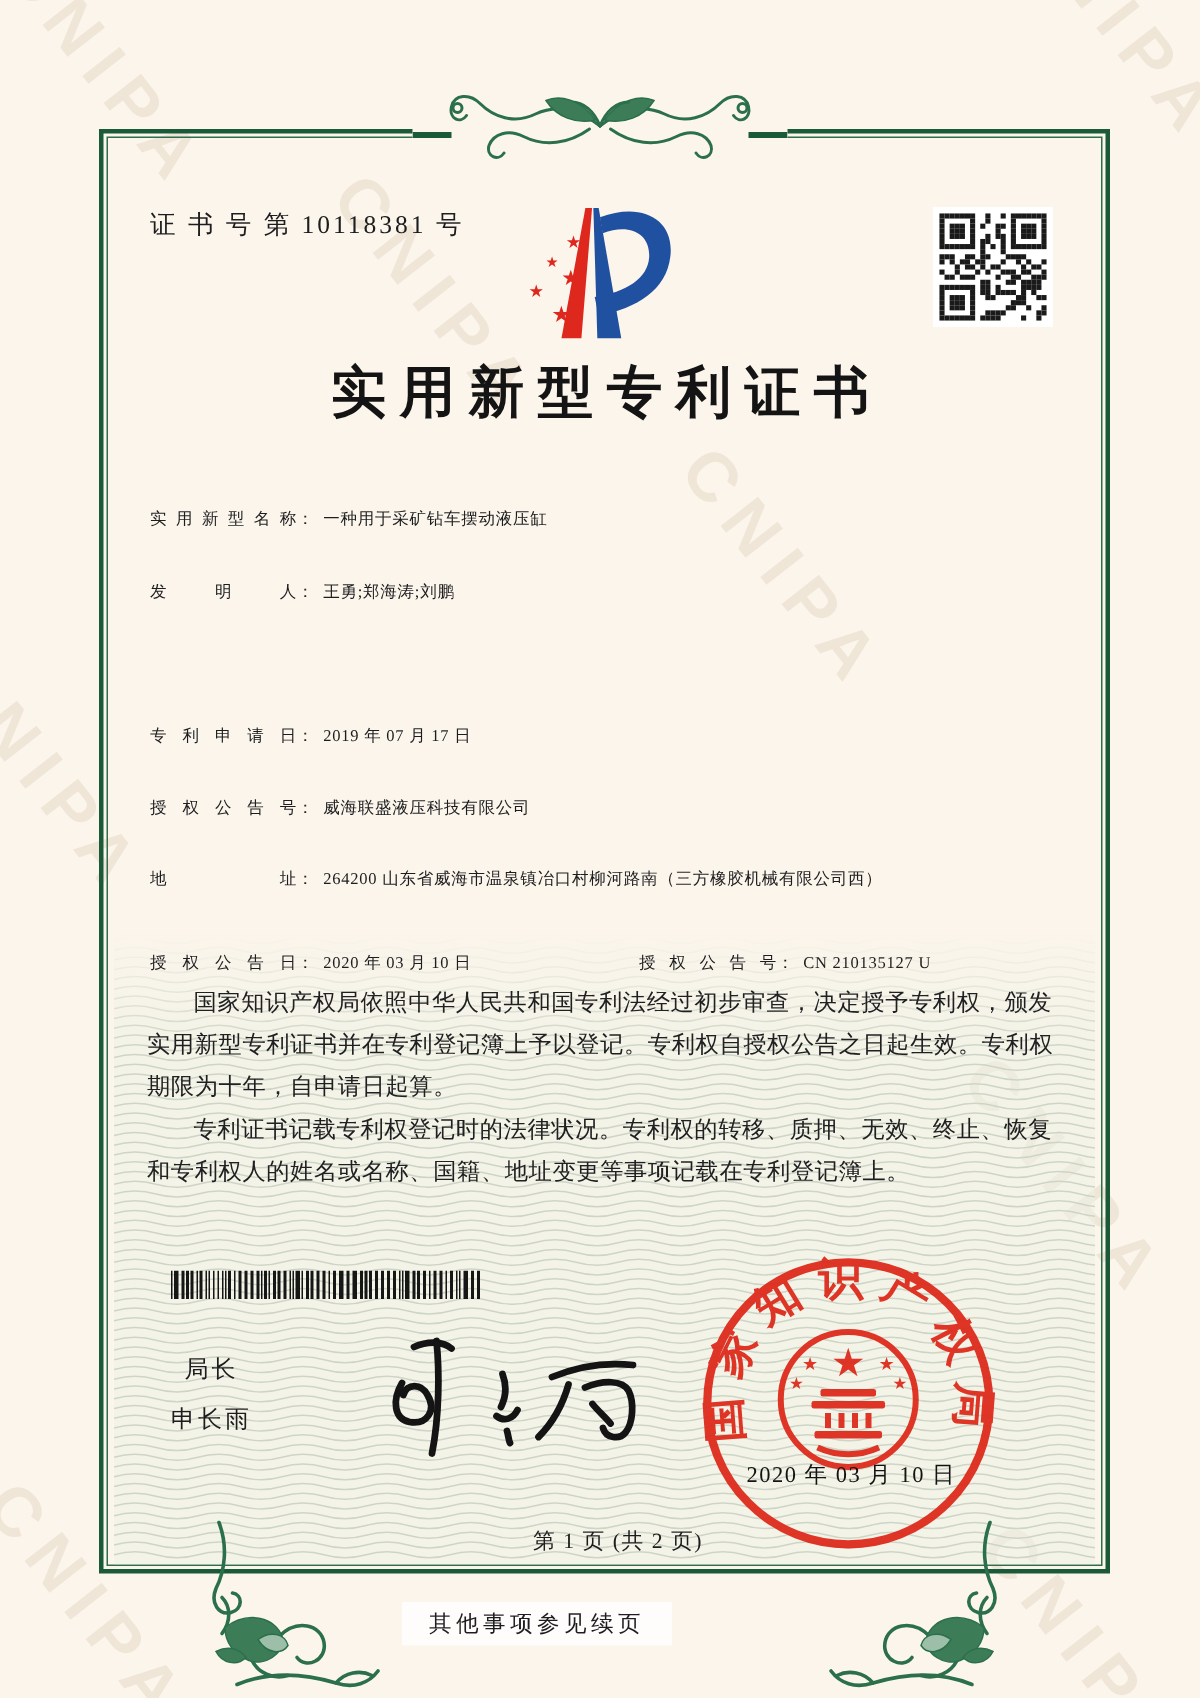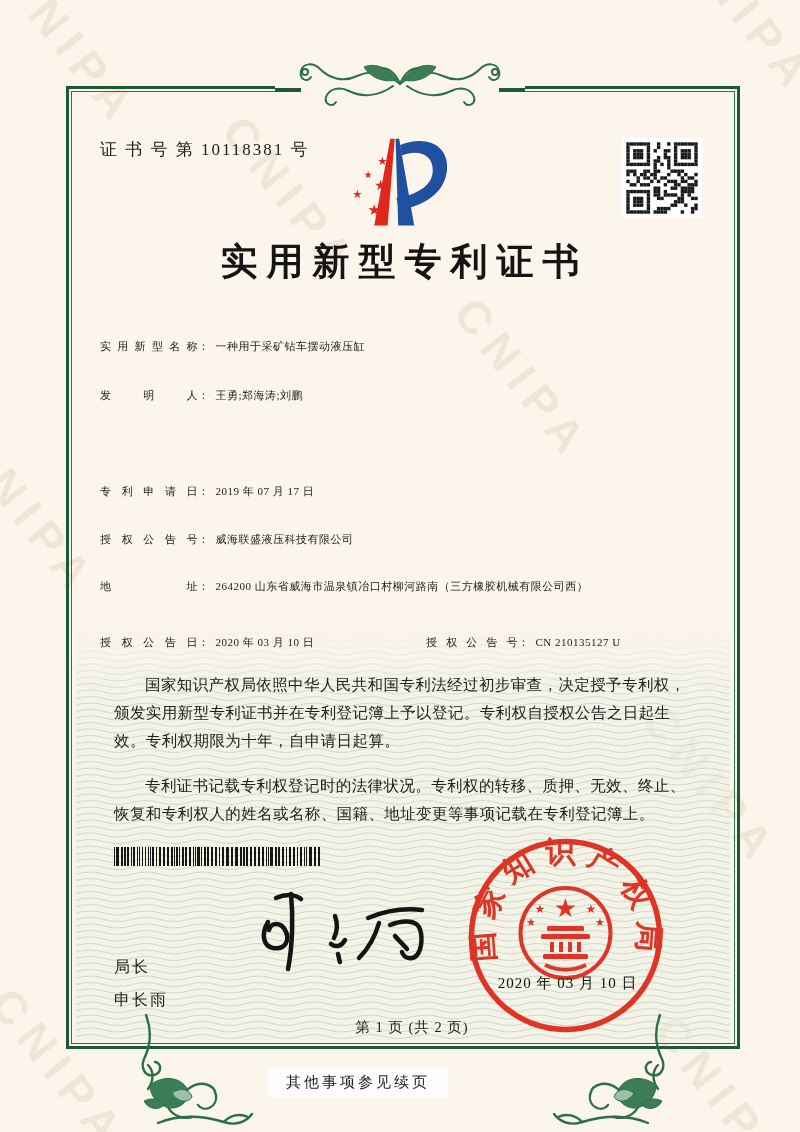--- a/index.html
+++ b/index.html
@@ -18,23 +18,23 @@
   .qr{position:absolute;left:622px;top:138px;width:80px;height:80px;background:#ffffff;}
   .title{position:absolute;left:66px;top:237px;width:668px;text-align:center;
          font-size:37px;font-weight:bold;letter-spacing:9px;text-indent:9px;color:#141414;}
   .field-row{position:absolute;left:100px;width:620px;font-size:11px;line-height:21px;letter-spacing:0.5px;}
   .flabel{display:inline-block;width:98px;text-align:justify;text-align-last:justify;vertical-align:top;}
   .fcolon{display:inline-block;vertical-align:top;margin-right:6px;}
   .fvalue{display:inline-block;vertical-align:top;max-width:450px;}
   .grant2{position:absolute;left:294px;top:0;margin-left:32px;}
   .paras{position:absolute;left:98px;top:655px;width:612px;font-size:15.5px;
          line-height:1.82;letter-spacing:0.4px;color:#202022;}
-  .paras p{margin:16px;text-indent:2em;}
+  .paras p{margin:0;text-indent:2em;}
   .barcode{position:absolute;left:114px;top:847px;width:208px;height:19px;}
-  .signer{position:absolute;left:114px;top:957px;font-size:16px;letter-spacing:2px;}
+  .signer{position:absolute;left:114px;top:903px;font-size:16px;letter-spacing:2px;text-align:center;}
   .signer div{margin-bottom:12px;}
   .signature{position:absolute;left:238px;top:882px;width:205px;height:95px;}
   .seal{position:absolute;left:463px;top:833px;width:205px;height:205px;opacity:0.95;}
   .seal-date{position:absolute;left:465px;top:974px;width:205px;text-align:center;
              font-size:15px;letter-spacing:1px;color:#131313;z-index:6;}
   .page-info{position:absolute;left:78px;top:1018px;width:668px;text-align:center;font-size:14.5px;letter-spacing:1px;}
   .footer-note{position:absolute;left:0;top:1068px;width:716px;text-align:center;}
   .footer-note span{display:inline-block;background:rgba(255,255,255,0.78);
                     padding:5px 18px;font-size:15px;letter-spacing:3px;}
   .ornament-top{position:absolute;left:275px;top:56px;width:250px;height:56px;background:#fbf5eb;}

